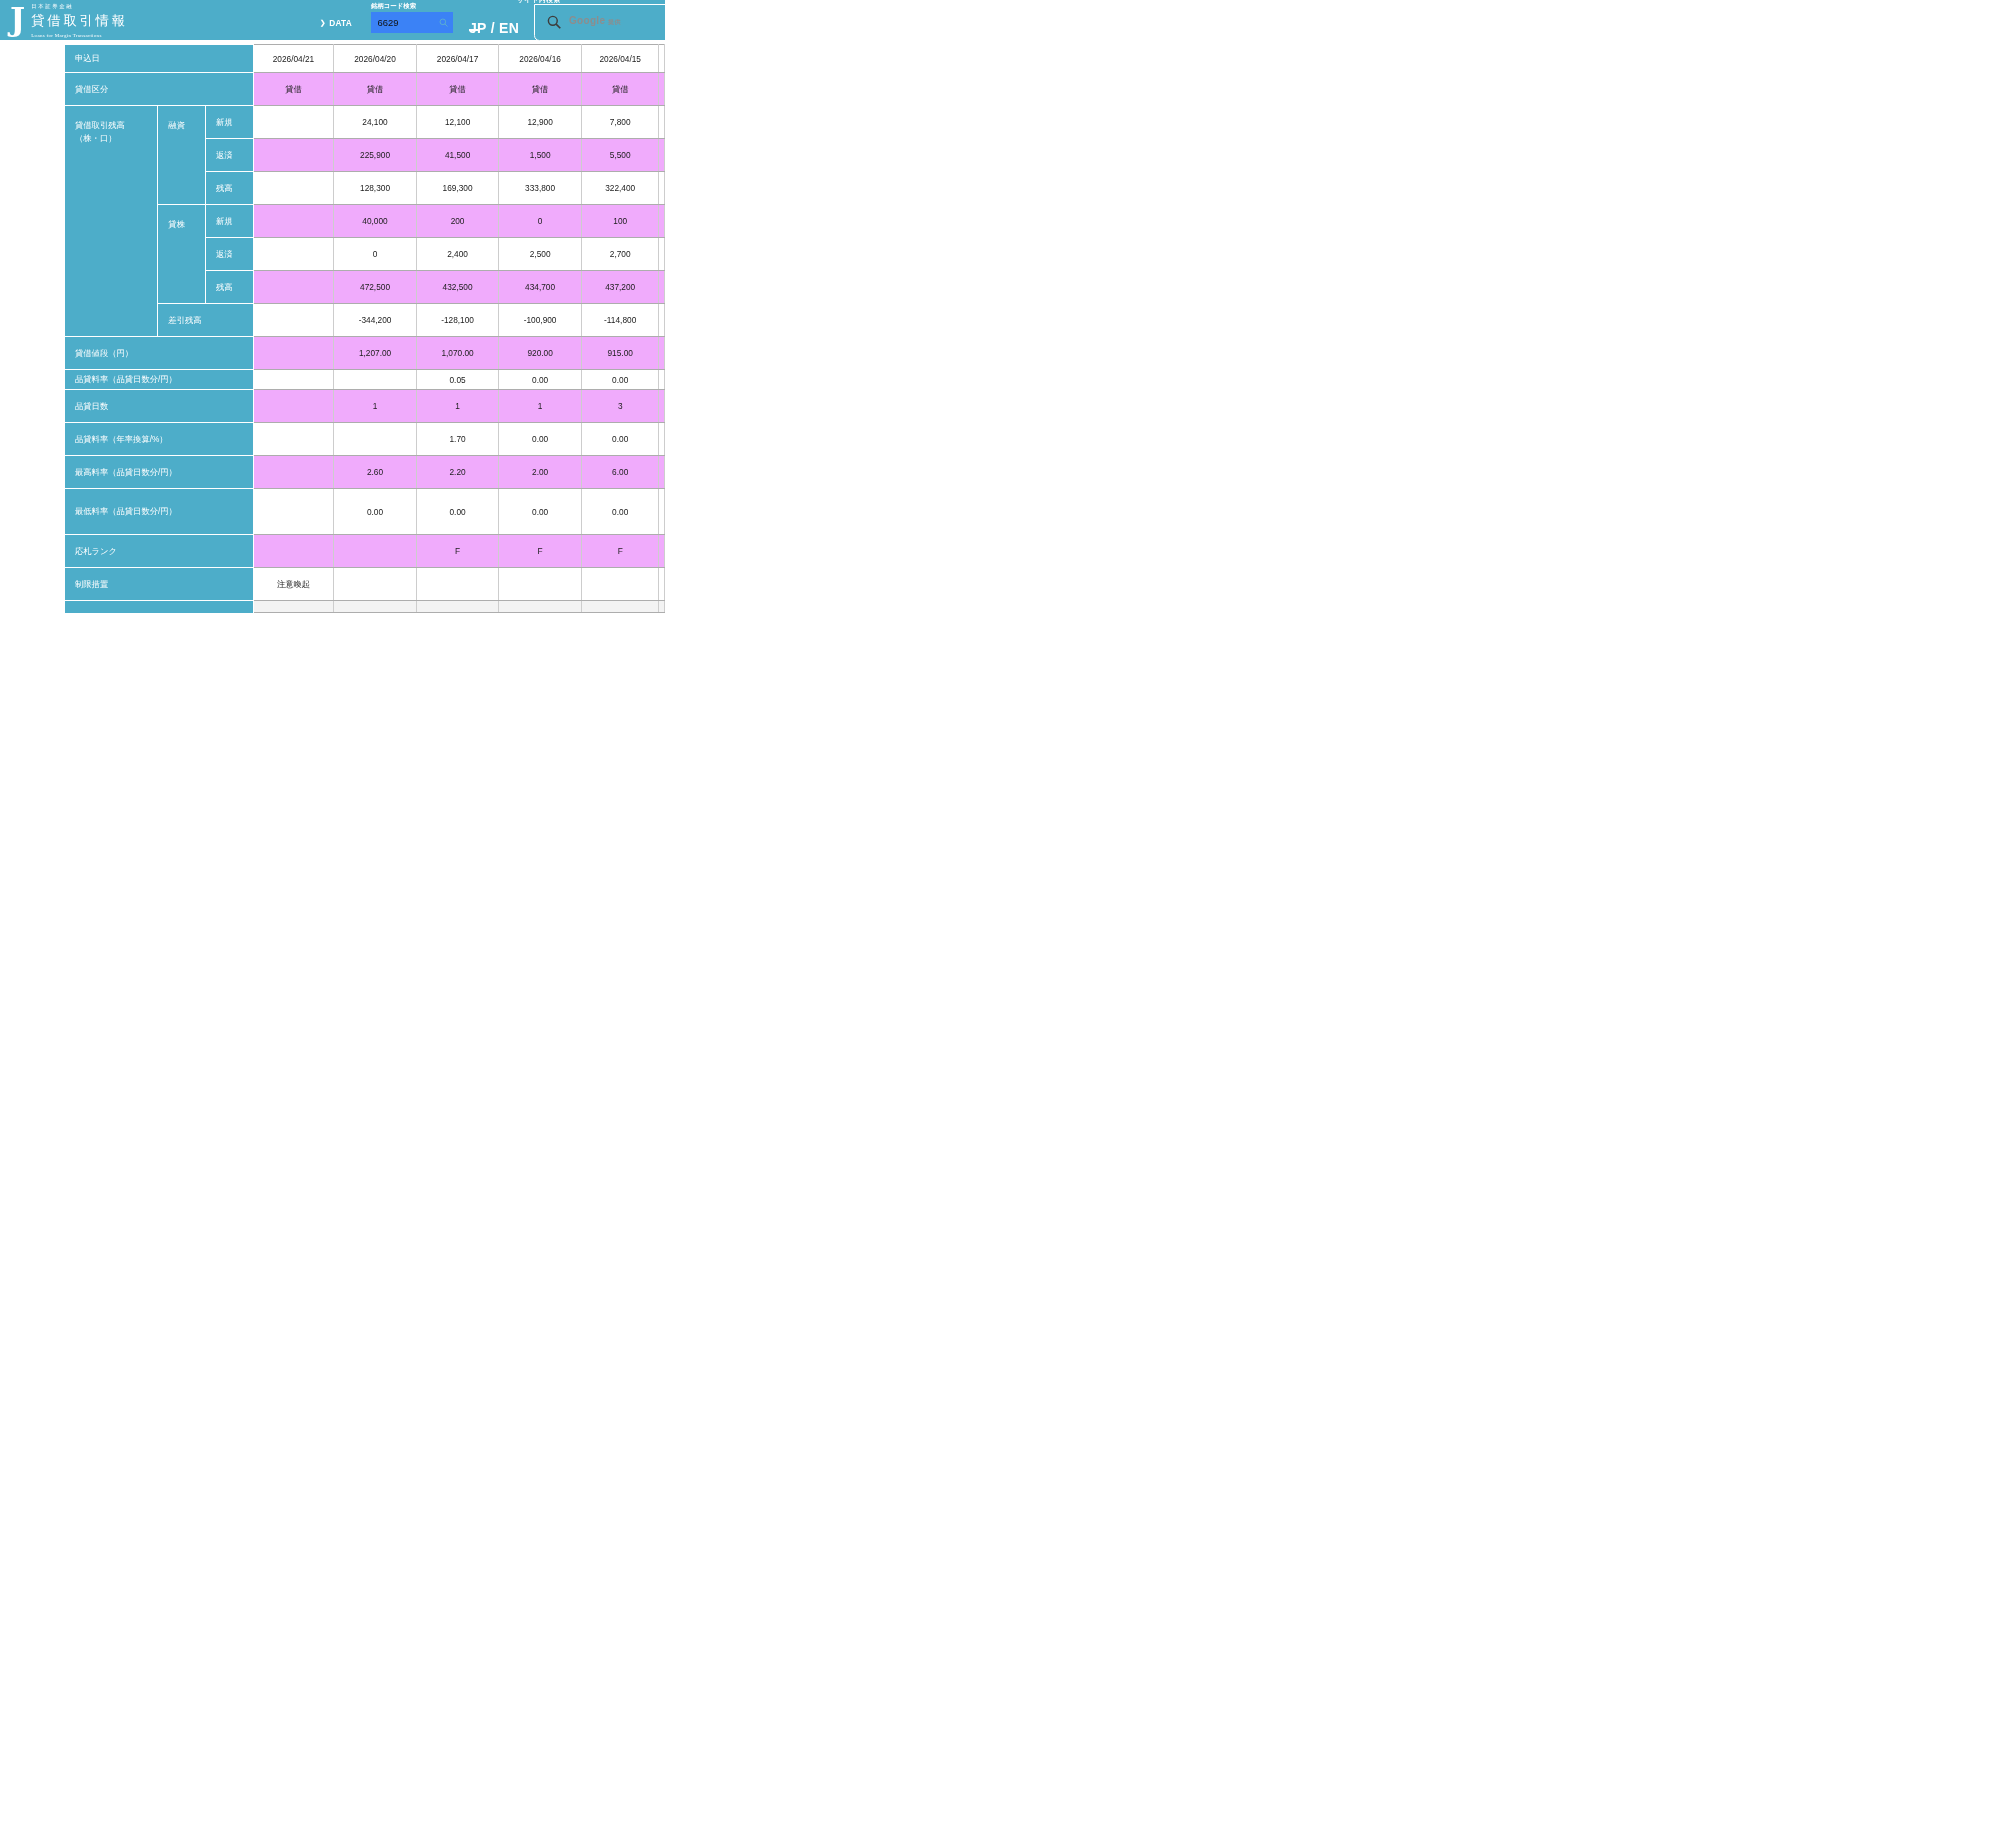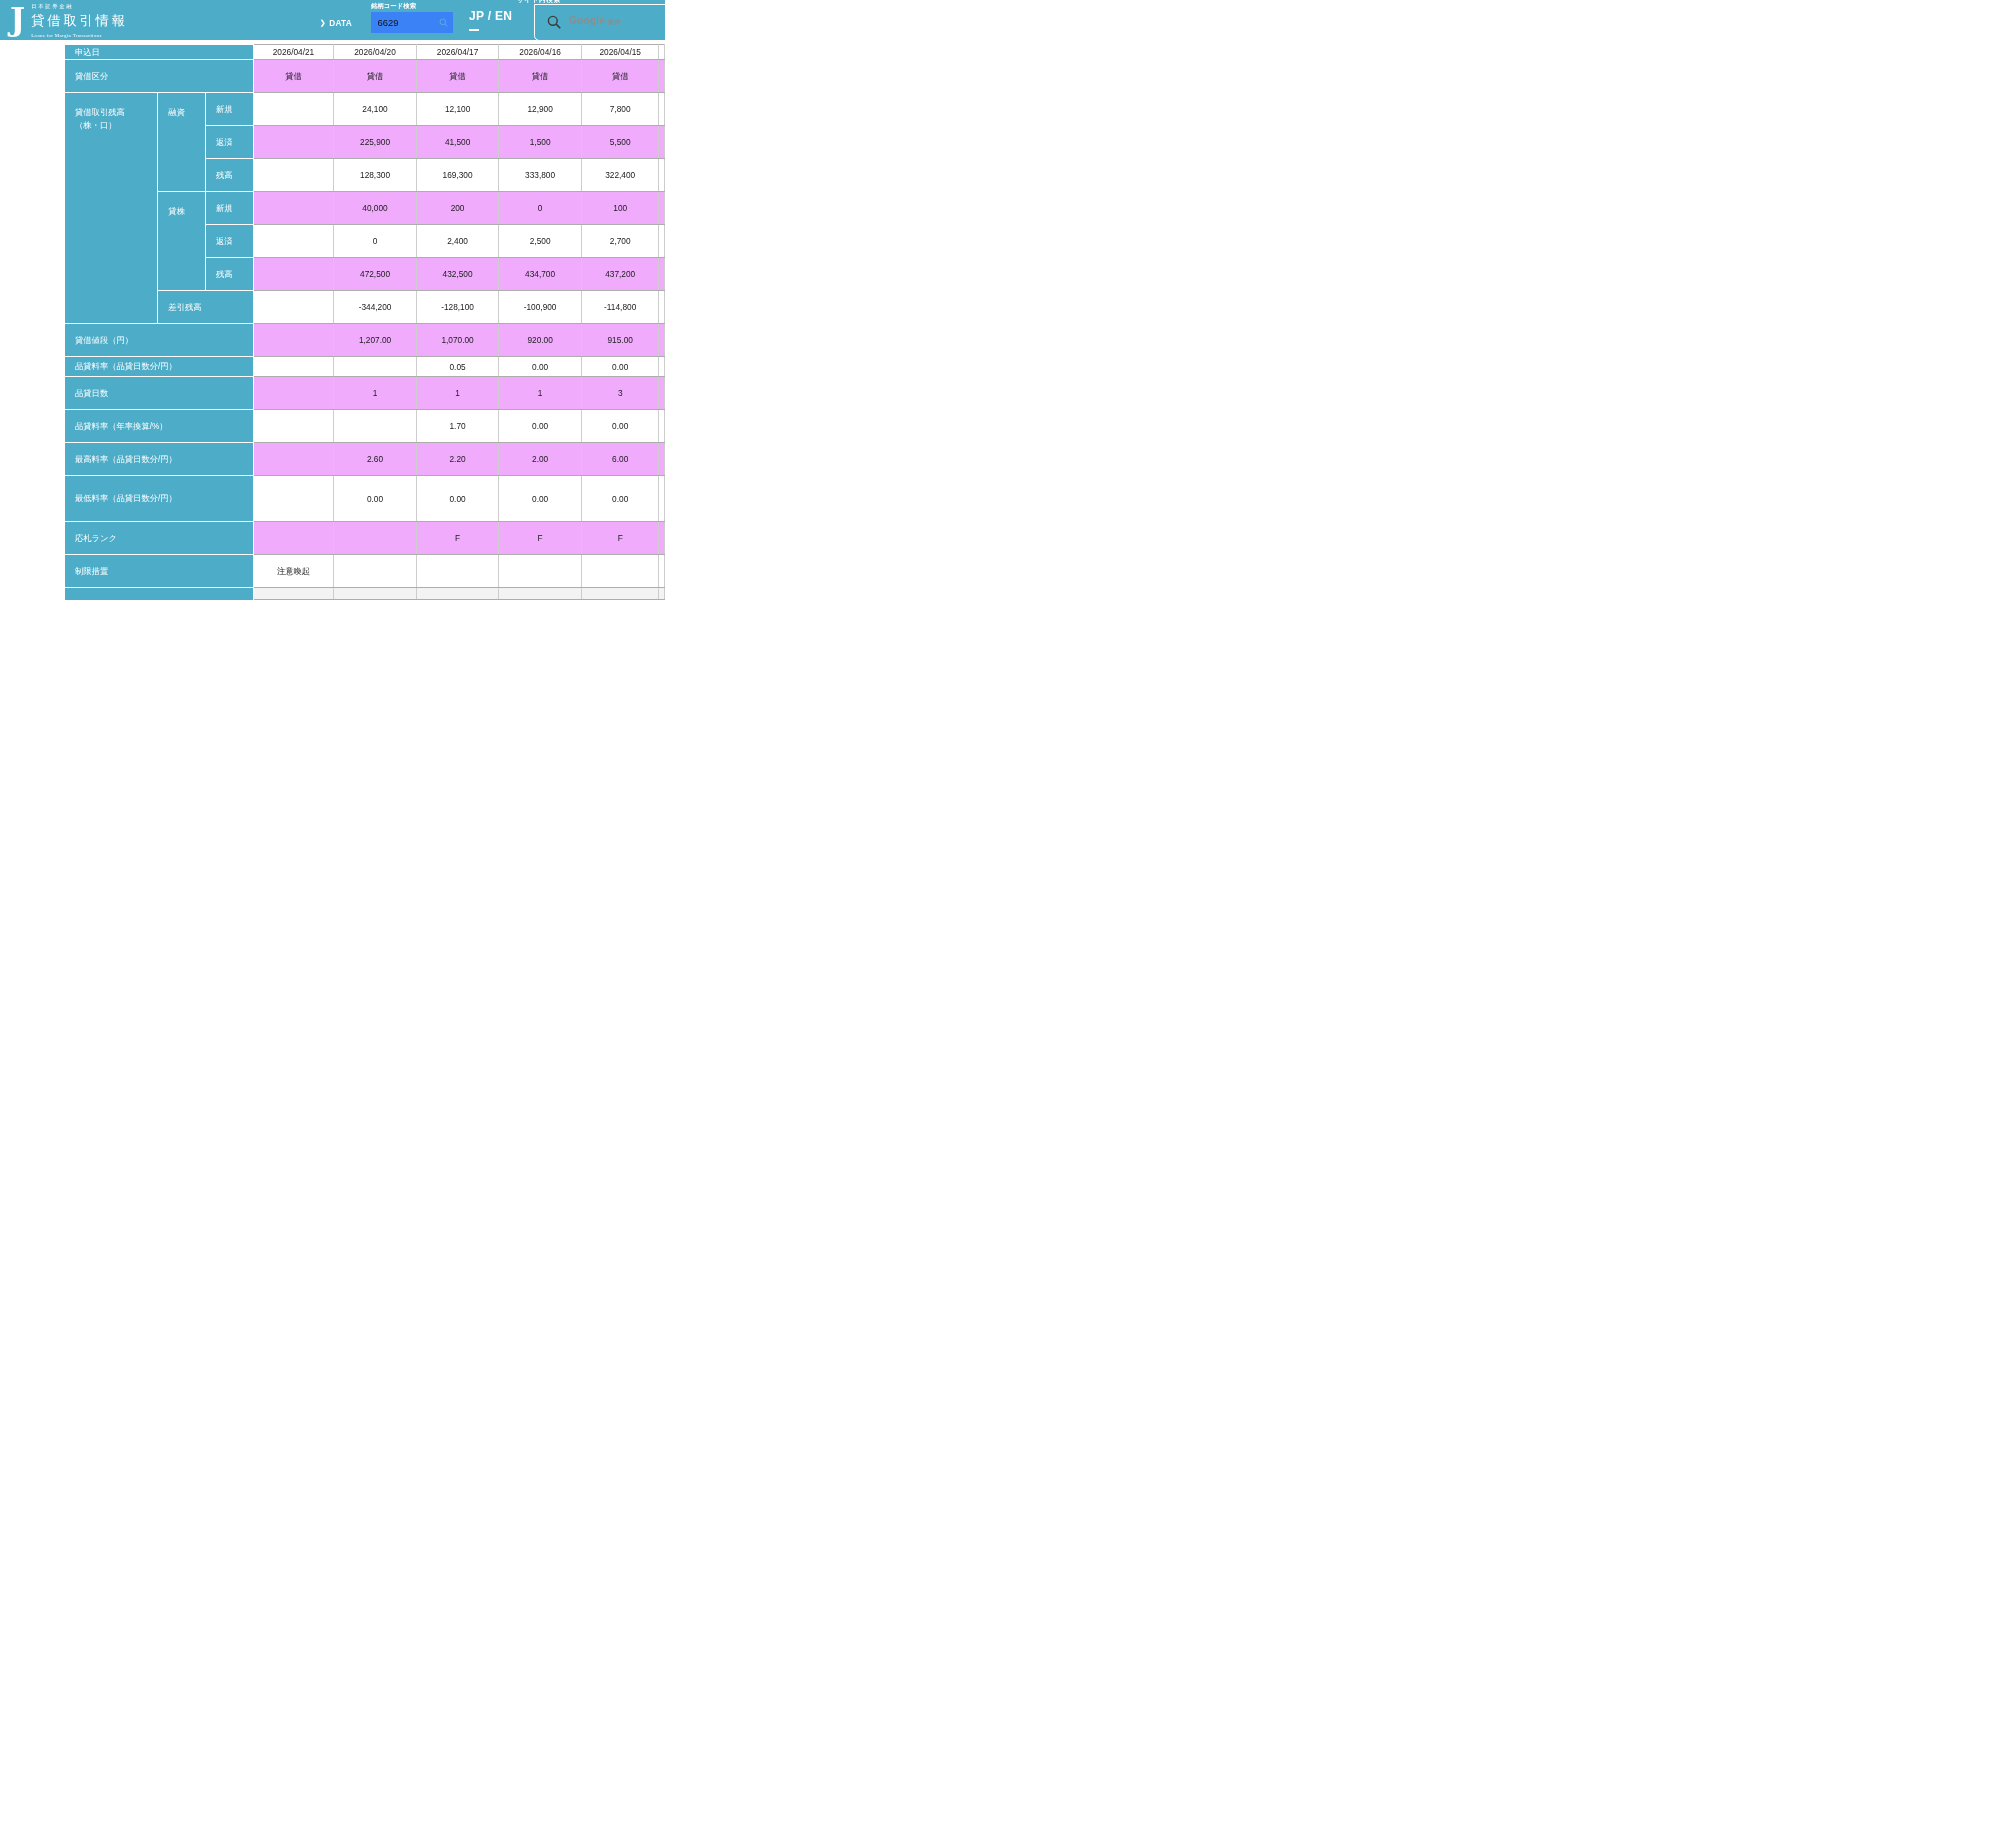--- a/index.html
+++ b/index.html
@@ -28,21 +28,21 @@
   #code-search{
     position:absolute;left:371px;top:12.2px;width:82px;height:21px;background:#3b82f6;
     display:flex;align-items:center;
   }
   #code-search input{
     border:none;outline:none;width:61px;height:16.6px;margin-left:6.6px;
     font-family:"Liberation Sans",sans-serif;font-size:9.4px;font-weight:500;color:#111111;
     background:transparent;padding:0;
   }
   #code-search .mag{position:absolute;right:5px;top:6.1px;width:9.4px;height:9.4px;cursor:pointer;}
-  #lang{position:absolute;left:469px;top:9px;color:#ffffff;font-size:12px;font-weight:700;letter-spacing:0.3px;}
+  #lang{position:absolute;left:469px;top:20px;color:#ffffff;font-size:14px;font-weight:700;letter-spacing:0.3px;}
   #lang span{cursor:pointer;}
   #lang-underline{position:absolute;left:469px;top:29px;width:10px;height:1.7px;background:#ffffff;}
   #site-search-label{
     position:absolute;left:517px;top:-3.9px;color:#ffffff;font-size:6.6px;font-weight:700;letter-spacing:0.6px;
   }
   #site-search{
     position:absolute;left:534px;top:3.9px;width:139px;height:35px;
     background:#4DADC9;border:1.1px solid #ffffff;border-radius:0 0 0 5.5px;cursor:text;
   }
   #site-search .smag{position:absolute;left:12.2px;top:10px;width:14.4px;height:14.4px;}
@@ -123,21 +123,21 @@
           <col style="width:48px">
           <col style="width:48px">
         <col style="width:81px">
           <col style="width:83px">
           <col style="width:83px">
         <col style="width:83px">
           <col style="width:78px">
           <col style="width:5.5px">
       </colgroup>
       <tbody id="tbody">
-          <tr class="shade-white" style="height: 15px;">
+          <tr class="shade-white" style="height: 28px;">
             <th class="lbl" colspan="3">申込日</th>
             <td class="val">2026/04/21</td>
             <td class="val">2026/04/20</td>
             <td class="val">2026/04/17</td>
             <td class="val">2026/04/16</td>
             <td class="val">2026/04/15</td>
             <td class="val"></td>
           </tr>
           <tr class="shade-gray" style="height: 33px;">
             <th class="lbl" colspan="3">貸借区分</th>

